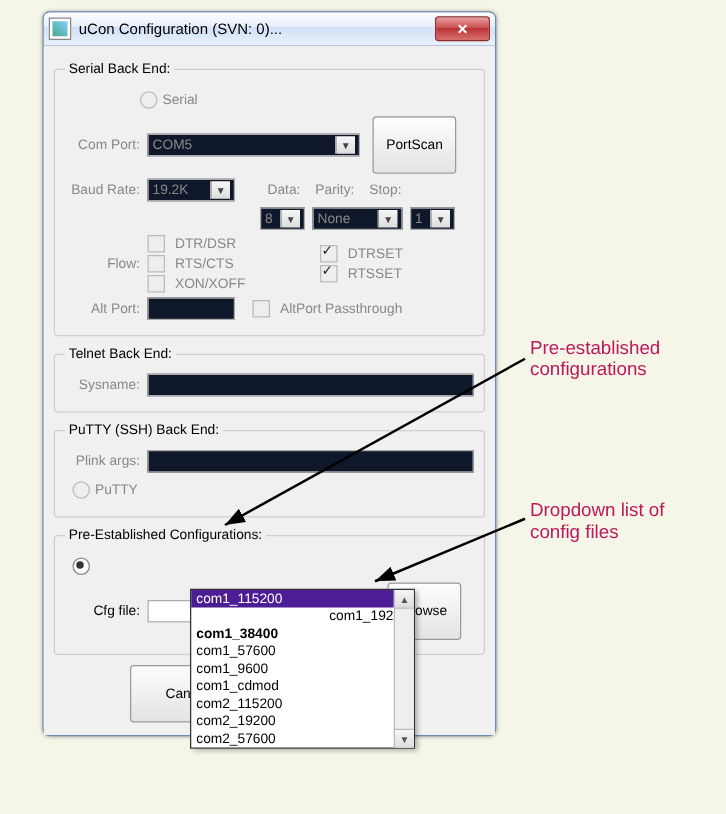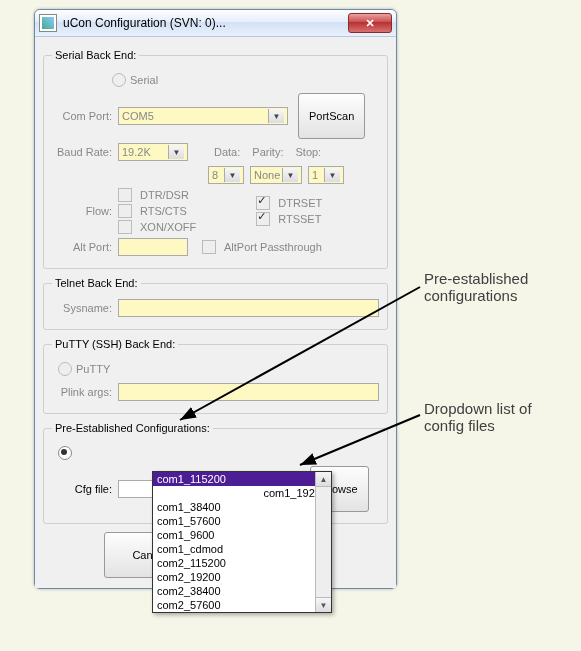--- a/index.html
+++ b/index.html
@@ -100,21 +100,21 @@
   }
   .chk.dis, .radio.dis { background:#eee; border-color:#bbb; }
   select, input[type=text], .txt, .combo {
     font-family: inherit; font-size:11px;
     border:1px solid #aaa;
     background:#fff;
     height:18px;
     padding:0 3px;
     box-sizing:border-box;
   }
-  .txt.dis, .combo.dis { background:#fef9c3; color:#888; }
+  .txt.dis, .combo.dis { background:#0f172a; color:#888; }
   .combo {
     display:flex; align-items:center; justify-content:space-between;
     background:#fff;
   }
   .combo .arrow {
     width:15px; height:14px;
     background: linear-gradient(#f6f6f6,#ddd);
     border-left:1px solid #aaa;
     display:flex; align-items:center; justify-content:center;
     font-size:8px; color:#444;
@@ -163,21 +163,21 @@
     height:14px; background:linear-gradient(#f6f6f6,#ddd);
     border-bottom:1px solid #bbb;
     display:flex;align-items:center;justify-content:center;font-size:8px;color:#555;
   }
   .dropdown-list .scroll .sbtn.bot { position:absolute; bottom:0; left:0; right:0; border-top:1px solid #bbb; border-bottom:none;}
   
   .annot {
     position:absolute;
     font-family: Arial, sans-serif;
     font-size:15px;
-    color:#404040;
+    color:#be185d;
   }
   svg.arrows {
     position:absolute;
     left:0; top:0;
     pointer-events:none;
   }
 </style>
 </head>
 <body>
 
@@ -233,21 +233,21 @@
         </div>
       </div>
 
       <div class="row">
         <div style="width:156px;"></div>
         <div class="combo dis" style="width:36px;">
           <span>8</span>
             <span class="arrow">▼</span>
         </div>
         <div style="width:6px;"></div>
-        <div class="combo dis" style="width:52px;">
+        <div class="combo dis" style="width:72px;">
           <span>None</span>
             <span class="arrow">▼</span>
         </div>
         <div style="width:6px;"></div>
         <div class="combo dis" style="width:36px;">
           <span>1</span>
             <span class="arrow">▼</span>
         </div>
       </div>
 
@@ -293,27 +293,27 @@
       <legend>Telnet Back End:</legend>
       <div class="row">
         <div class="lbl lbl-dis" style="width:60px;">Sysname:</div>
         <input class="txt dis" style="flex: 1 1 0%;" value="">
       </div>
     </fieldset>
 
     <fieldset>
       <legend>PuTTY (SSH) Back End:</legend>
       <div class="row">
+        <div class="lbl lbl-dis" style="width:60px;">Plink args:</div>
+        <input class="txt dis" style="flex: 1 1 0%;" value="">
+      </div>
+      <div class="row">
         <div style="width:6px;"></div>
         <div class="radio dis"></div>
         <span class="lbl-dis">PuTTY</span>
-      </div>
-      <div class="row">
-        <div class="lbl lbl-dis" style="width:60px;">Plink args:</div>
-        <input class="txt dis" style="flex: 1 1 0%;" value="">
       </div>
     </fieldset>
 
     <fieldset>
       <legend>Pre-Established Configurations:</legend>
       <div class="row">
         <div style="width:6px;"></div>
         <div class="radio checked"></div>
       </div>
       <div class="row">
@@ -341,27 +341,26 @@
   </div>
 </div>
 
 <div class="dropdown-list" id="dd">
   <div class="scroll">
     <div class="sbtn">▲</div>
     <div class="sbtn bot">▼</div>
   </div>
 <div class="item sel" style="padding-right: 18px;">com1_115200</div>
     <div class="item" style=" text-align: right;">com1_19200</div>
-    <div class="item" style="padding-right: 18px;">com1_38400</div>
+    <div class="item" style="padding-right: 18px; font-weight: bold;">com1_38400</div>
     <div class="item" style="padding-right: 18px;">com1_57600</div>
     <div class="item" style="padding-right: 18px;">com1_9600</div>
     <div class="item" style="padding-right: 18px;">com1_cdmod</div>
     <div class="item" style="padding-right: 18px;">com2_115200</div>
     <div class="item" style="padding-right: 18px;">com2_19200</div>
-    <div class="item" style="padding-right: 18px;">com2_38400</div>
     <div class="item" style="padding-right: 18px;">com2_57600</div>
   </div>
 
 <svg class="arrows" width="581" height="651">
   <defs>
     <marker id="ah" markerWidth="10" markerHeight="10" refX="8" refY="3" orient="auto">
       <path d="M0,0 L8,3 L0,6 Z" fill="#000"></path>
     </marker>
   </defs>
   <line x1="420" y1="287" x2="180" y2="420" stroke="#000" stroke-width="2" marker-end="url(#ah)"></line>

